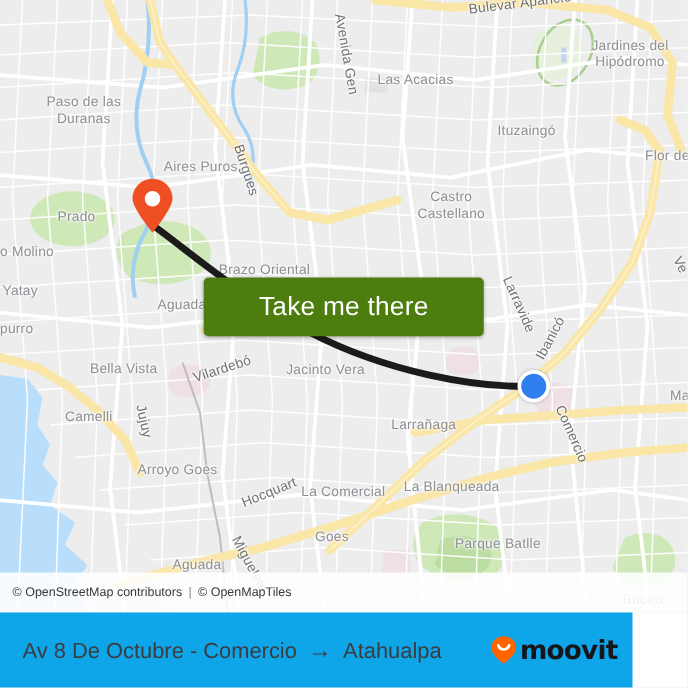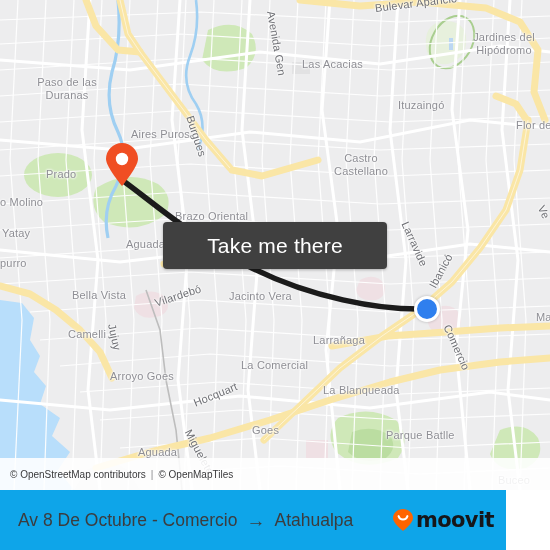--- a/index.html
+++ b/index.html
@@ -33,21 +33,21 @@
   .pin{position:absolute;left:105px;top:143px;width:34px;height:44px;}
   .dot{
     position:absolute;left:414px;top:296px;width:26px;height:26px;
     background:#2F7FEE;border:3px solid #fff;border-radius:50%;
     box-sizing:border-box;box-shadow:0 0 3px rgba(0,0,0,.25);
   }
 
   
   .cta{
     position:absolute;left:163px;top:222px;width:224px;height:47px;
-    background:#404040;border:none;border-radius:4px;
+    background:#4d7c0f;border:none;border-radius:4px;
     color:#fff;font-size:21px;letter-spacing:.2px;
     font-family:"Liberation Sans","DejaVu Sans",sans-serif;
     cursor:pointer;box-shadow:0 1px 3px rgba(0,0,0,.28);
     display:flex;align-items:center;justify-content:center;
   }
 
   
   .attrib{
     position:absolute;left:0;top:458px;width:550px;height:32px;
     background:rgba(255,255,255,.88);
@@ -201,31 +201,31 @@
     </svg>
 
     <div id="place-labels">
         <div class="lbl two" style="left: 28px; top: 76px; width: 78px;">Paso de las<br>Duranas</div>
         <div class="lbl" style="left: 131px; top: 128px;">Aires Puros</div>
         <div class="lbl" style="left: 46px; top: 168px;">Prado</div>
         <div class="lbl" style="left: 0px; top: 196px;">o Molino</div>
         <div class="lbl" style="left: 2px; top: 227px;">Yatay</div>
         <div class="lbl" style="left: 0px; top: 257px;">purro</div>
         <div class="lbl" style="left: 72px; top: 289px;">Bella Vista</div>
-        <div class="lbl" style="left: 68px; top: 328px;">Camelli</div>
+        <div class="lbl" style="left: 52px; top: 328px;">Camelli</div>
         <div class="lbl" style="left: 110px; top: 370px;">Arroyo Goes</div>
         <div class="lbl" style="left: 138px; top: 446px;">Aguada</div>
         <div class="lbl" style="left: 252px; top: 424px;">Goes</div>
         <div class="lbl" style="left: 175px; top: 210px;">Brazo Oriental</div>
         <div class="lbl" style="left: 126px; top: 238px;">Aguada</div>
         <div class="lbl" style="left: 229px; top: 290px;">Jacinto Vera</div>
-        <div class="lbl" style="left: 241px; top: 359px;">La Comercial</div>
+        <div class="lbl" style="left: 241px; top: 388px;">La Comercial</div>
         <div class="lbl" style="left: 323px; top: 384px;">La Blanqueada</div>
         <div class="lbl" style="left: 313px; top: 334px;">Larrañaga</div>
-        <div class="lbl" style="left: 386px; top: 429px; text-align: right;">Parque Batlle</div>
+        <div class="lbl" style="left: 364px; top: 429px; text-align: right;">Parque Batlle</div>
         <div class="lbl" style="left: 302px; top: 58px;">Las Acacias</div>
         <div class="lbl" style="left: 398px; top: 99px;">Ituzaingó</div>
         <div class="lbl two" style="left: 465px; top: 31px; width: 78px;">Jardines del<br>Hipódromo</div>
         <div class="lbl" style="left: 516px; top: 119px;">Flor de</div>
         <div class="lbl two" style="left: 322px; top: 152px; width: 78px;">Castro<br>Castellano</div>
         <div class="lbl" style="left: 498px; top: 474px;">Buceo</div>
         <div class="lbl" style="left: 536px; top: 311px;">Ma</div>
       </div>
     <div id="road-labels">
         <div class="lbl road" style="left: 375px; top: 2px; transform: rotate(-7deg); transform-origin: left center;">Bulevar Aparicio</div>

